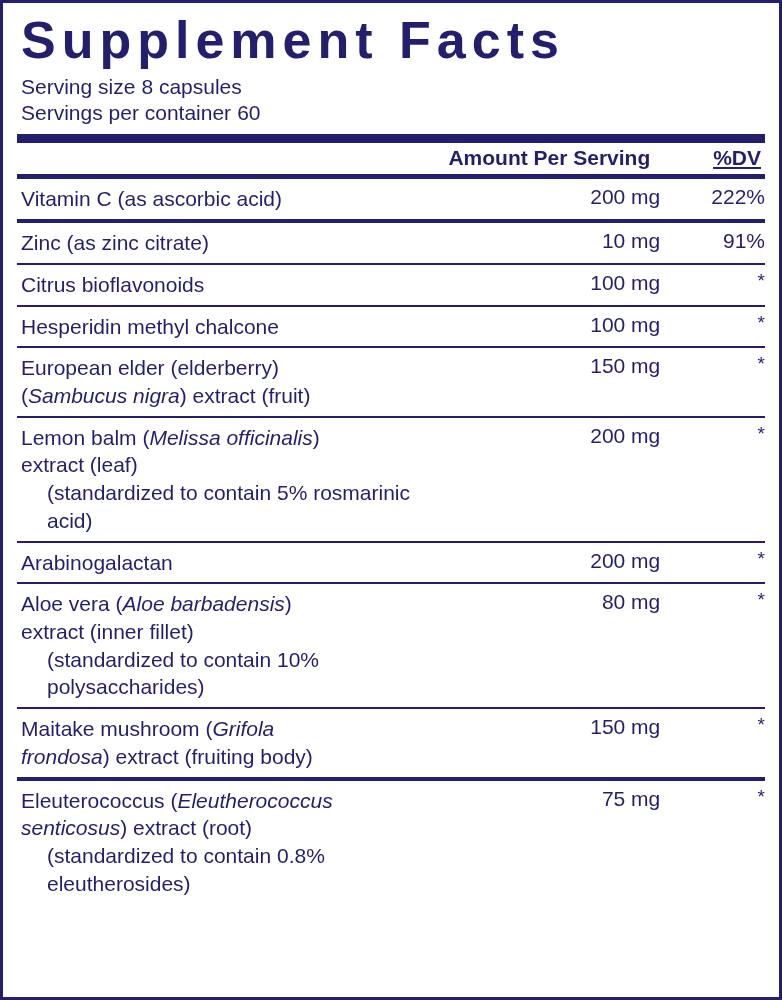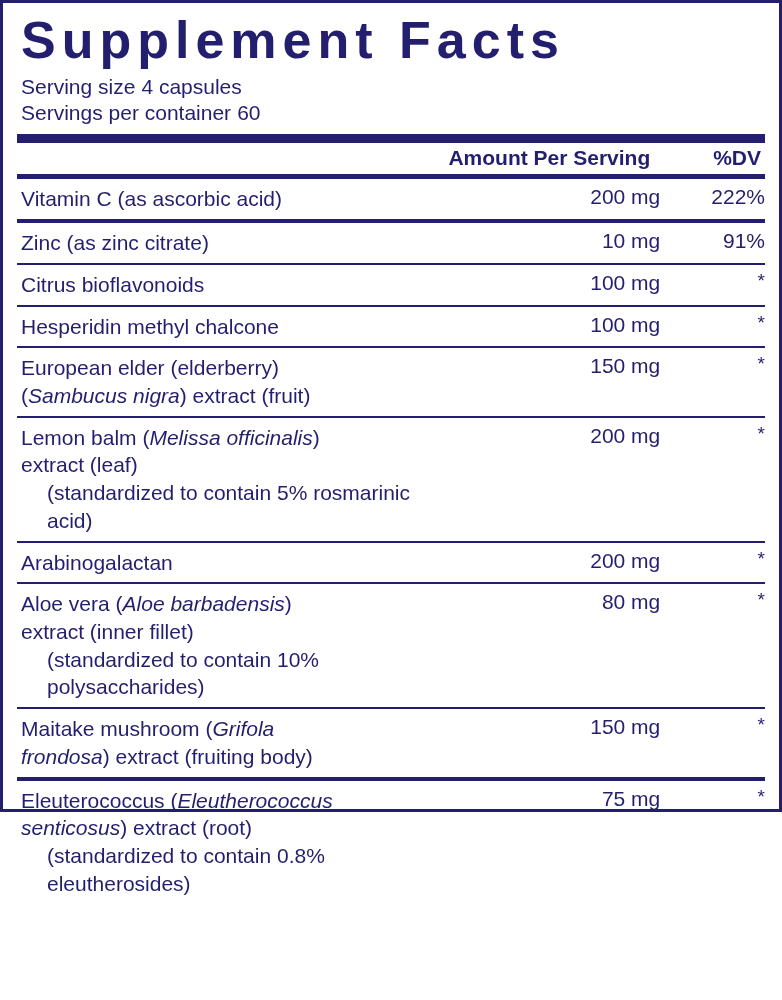--- a/index.html
+++ b/index.html
@@ -9,21 +9,21 @@
   }
   body {
     width: 782px;
     height: 1000px;
     font-family: "Liberation Sans", sans-serif;
     color: #231f6e;
   }
   .panel {
     box-sizing: border-box;
     width: 782px;
-    height: 812px;
+    height: 1000px;
     border: 3px solid #231f6e;
     padding: 8px 14px 0 14px;
     position: relative;
   }
   .title {
     font-size: 52px;
     font-weight: bold;
     letter-spacing: 6px;
     line-height: 1.05;
     margin: 2px 0 6px 4px;
@@ -60,21 +60,21 @@
   .col-name { width: 56%; }
   .col-amt  { width: 30%; text-align: right; padding-right: 10px !important; }
   .col-dv   { width: 14%; text-align: right; padding-right: 4px !important; }
 
   .hdr td {
     font-weight: bold;
     padding: 3px 0 4px 0 !important;
   }
   .hdr .col-name { }
   .hdr .col-amt { text-align: right; padding-right: 10px !important; }
-  .hdr .col-dv  { padding-right: 4px !important; }
+  .hdr .col-dv  { padding-right: 4px !important; text-decoration: underline; }
 
   tr.row td {
     padding: 6px 0 6px 0 !important;
   }
   tr.row .col-name { padding-left: 4px !important; margin-left: 45px; }
   .sep td {
     padding: 0 !important;
     height: 2px;
   }
   .sep-bar {
@@ -92,21 +92,21 @@
   .namewrap { display: block; line-height: 1.32; }
 </style>
 </head>
 <body>
 
 <div class="panel">
 
   <div class="title">Supplement Facts</div>
 
   <div class="serving-line">
-    <span>Serving size</span><span class="val">4 capsules</span>
+    <span>Serving size</span><span class="val">8 capsules</span>
   </div>
   <div class="serving-line">
     <span>Servings per container</span><span class="val">60</span>
   </div>
 
   <div class="rule-thick"></div>
 
   <table class="facts">
     <tbody>
         <tr class="hdr">

